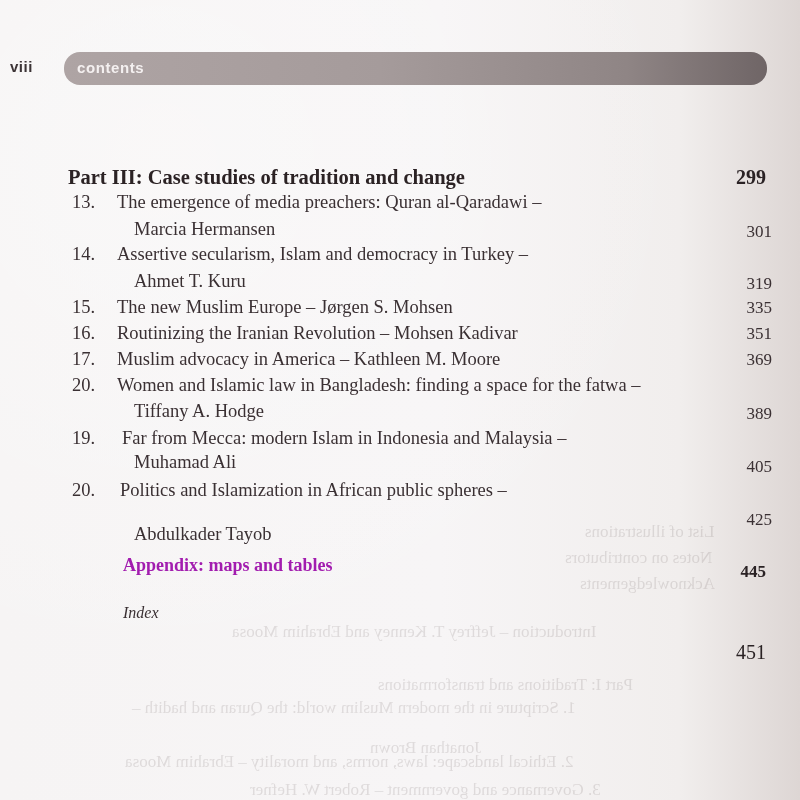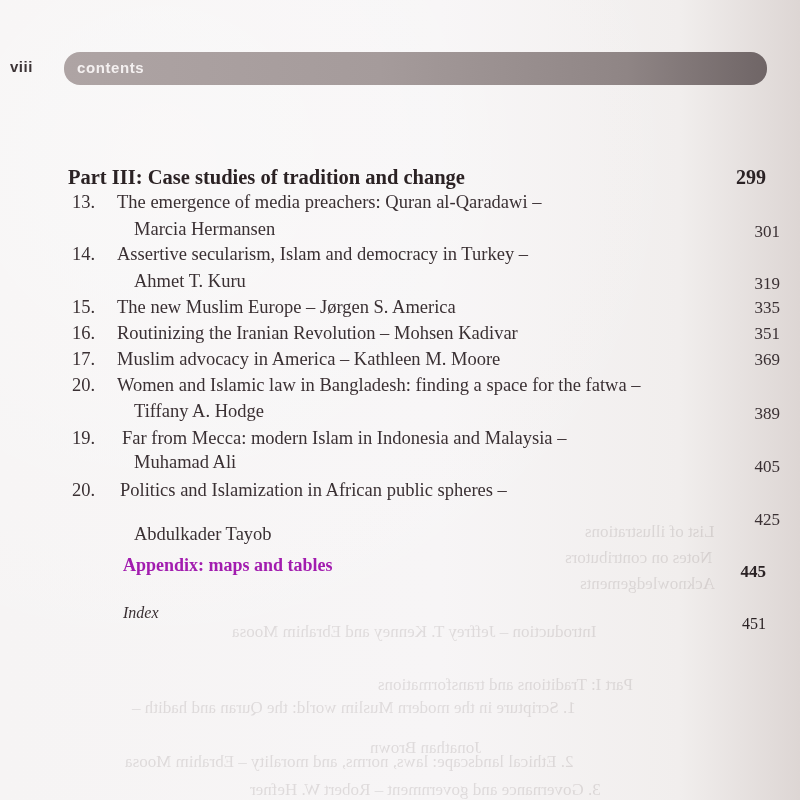--- a/index.html
+++ b/index.html
@@ -28,25 +28,25 @@
   }
   .toc { position:absolute; left:0; top:0; width:800px; }
   .part {
     position:absolute; left:68px; top:166px; font-size:20.5px; font-weight:bold; color:#2b2224;
   }
   .part-page { position:absolute; right:34px; top:166px; font-size:20px; font-weight:bold; }
   .entry { position:absolute; left:0; width:800px; font-size:18.5px; color:#3a3033; }
   .num { position:absolute; left:72px; }
   .title { position:absolute; left:117px; white-space:nowrap; }
   .author { position:absolute; left:134px; white-space:nowrap; }
-  .page { position:absolute; right:20px; font-size:17px; }
+  .page { position:absolute; right:28px; font-size:17px; }
   .appendix { position:absolute; left:123px; top:555px; font-size:18px; font-weight:bold; color:#a21caf; }
   .appendix-page { position:absolute; right:34px; top:562px; font-size:17px; font-weight:bold; }
   .index { position:absolute; left:123px; top:604px; font-size:16px; font-style:italic; color:#3a3033; }
-  .index-page { position:absolute; right:34px; top:615px; font-size:16px; }
+  .index-page { position:absolute; right:34px; top:641px; font-size:20px; }
   .ghost {
     position:absolute; color:rgba(60,50,50,0.13); font-size:17px; white-space:nowrap;
     transform: scaleX(-1);
   }
 </style>
 </head>
 <body>
 
 <div class="shade"></div>
 
@@ -82,21 +82,21 @@
 
   <div class="entry" style="top:244px;">
     <span class="num">14.</span>
     <span class="title">Assertive secularism, Islam and democracy in Turkey –</span>
     <span class="author" style="top:27px;">Ahmet T. Kuru</span>
     <span class="page" style="top:30px;">319</span>
   </div>
 
   <div class="entry" style="top:297px;">
     <span class="num">15.</span>
-    <span class="title">The new Muslim Europe – Jørgen S. America</span>
+    <span class="title">The new Muslim Europe – Jørgen S. Mohsen</span>
     <span class="page" style="top:1px;">335</span>
   </div>
 
   <div class="entry" style="top:323px;">
     <span class="num">16.</span>
     <span class="title">Routinizing the Iranian Revolution – Mohsen Kadivar</span>
     <span class="page" style="top:1px;">351</span>
   </div>
 
   <div class="entry" style="top:349px;">

